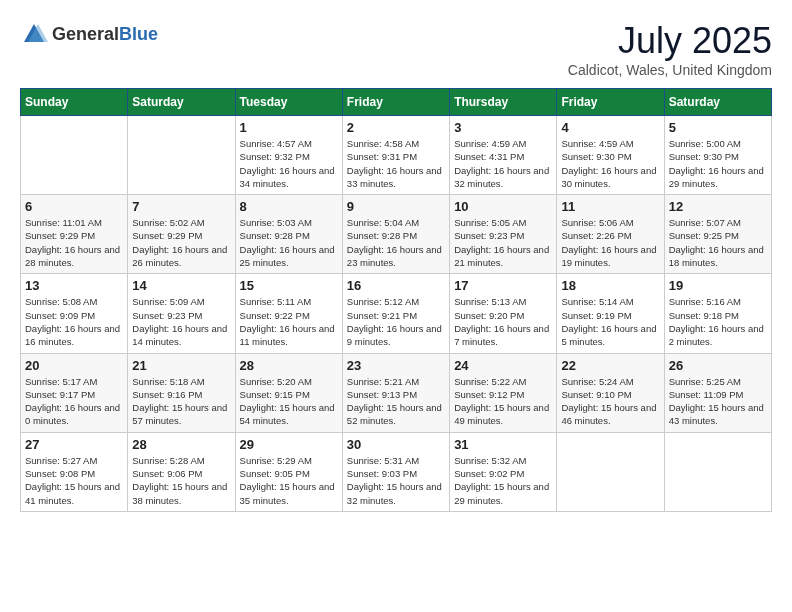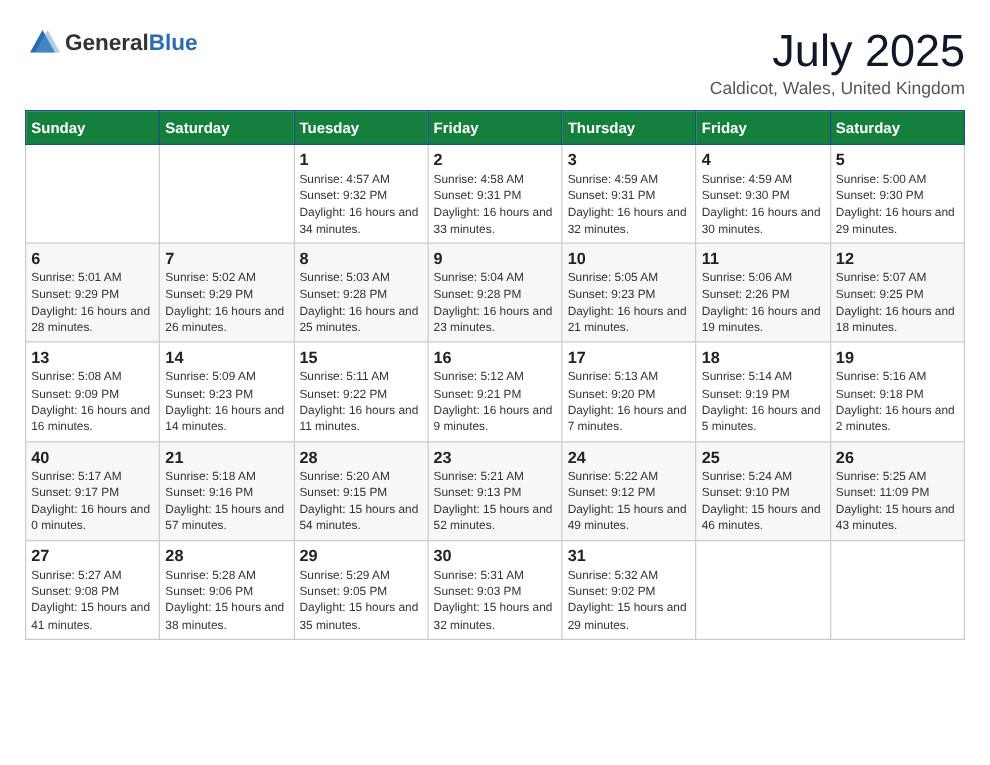--- a/index.html
+++ b/index.html
@@ -134,21 +134,21 @@
         <td>
           <span class="day-number">2</span>
           <div class="day-info">Sunrise: 4:58 AM
 Sunset: 9:31 PM
 Daylight: 16 hours
 and 33 minutes.</div>
         </td>
         <td>
           <span class="day-number">3</span>
           <div class="day-info">Sunrise: 4:59 AM
-Sunset: 9:31 PM
+Sunset: 4:31 PM
 Daylight: 16 hours
 and 32 minutes.</div>
         </td>
         <td>
           <span class="day-number">4</span>
           <div class="day-info">Sunrise: 4:59 AM
 Sunset: 9:30 PM
 Daylight: 16 hours
 and 30 minutes.</div>
         </td>
@@ -156,21 +156,21 @@
           <span class="day-number">5</span>
           <div class="day-info">Sunrise: 5:00 AM
 Sunset: 9:30 PM
 Daylight: 16 hours
 and 29 minutes.</div>
         </td>
       </tr>
       <tr>
         <td>
           <span class="day-number">6</span>
-          <div class="day-info">Sunrise: 5:01 AM
+          <div class="day-info">Sunrise: 11:01 AM
 Sunset: 9:29 PM
 Daylight: 16 hours
 and 28 minutes.</div>
         </td>
         <td>
           <span class="day-number">7</span>
           <div class="day-info">Sunrise: 5:02 AM
 Sunset: 9:29 PM
 Daylight: 16 hours
 and 26 minutes.</div>
@@ -257,21 +257,21 @@
         <td>
           <span class="day-number">19</span>
           <div class="day-info">Sunrise: 5:16 AM
 Sunset: 9:18 PM
 Daylight: 16 hours
 and 2 minutes.</div>
         </td>
       </tr>
       <tr>
         <td>
-          <span class="day-number">40</span>
+          <span class="day-number">20</span>
           <div class="day-info">Sunrise: 5:17 AM
 Sunset: 9:17 PM
 Daylight: 16 hours
 and 0 minutes.</div>
         </td>
         <td>
           <span class="day-number">21</span>
           <div class="day-info">Sunrise: 5:18 AM
 Sunset: 9:16 PM
 Daylight: 15 hours
@@ -292,21 +292,21 @@
 and 52 minutes.</div>
         </td>
         <td>
           <span class="day-number">24</span>
           <div class="day-info">Sunrise: 5:22 AM
 Sunset: 9:12 PM
 Daylight: 15 hours
 and 49 minutes.</div>
         </td>
         <td>
-          <span class="day-number">25</span>
+          <span class="day-number">22</span>
           <div class="day-info">Sunrise: 5:24 AM
 Sunset: 9:10 PM
 Daylight: 15 hours
 and 46 minutes.</div>
         </td>
         <td>
           <span class="day-number">26</span>
           <div class="day-info">Sunrise: 5:25 AM
 Sunset: 11:09 PM
 Daylight: 15 hours

